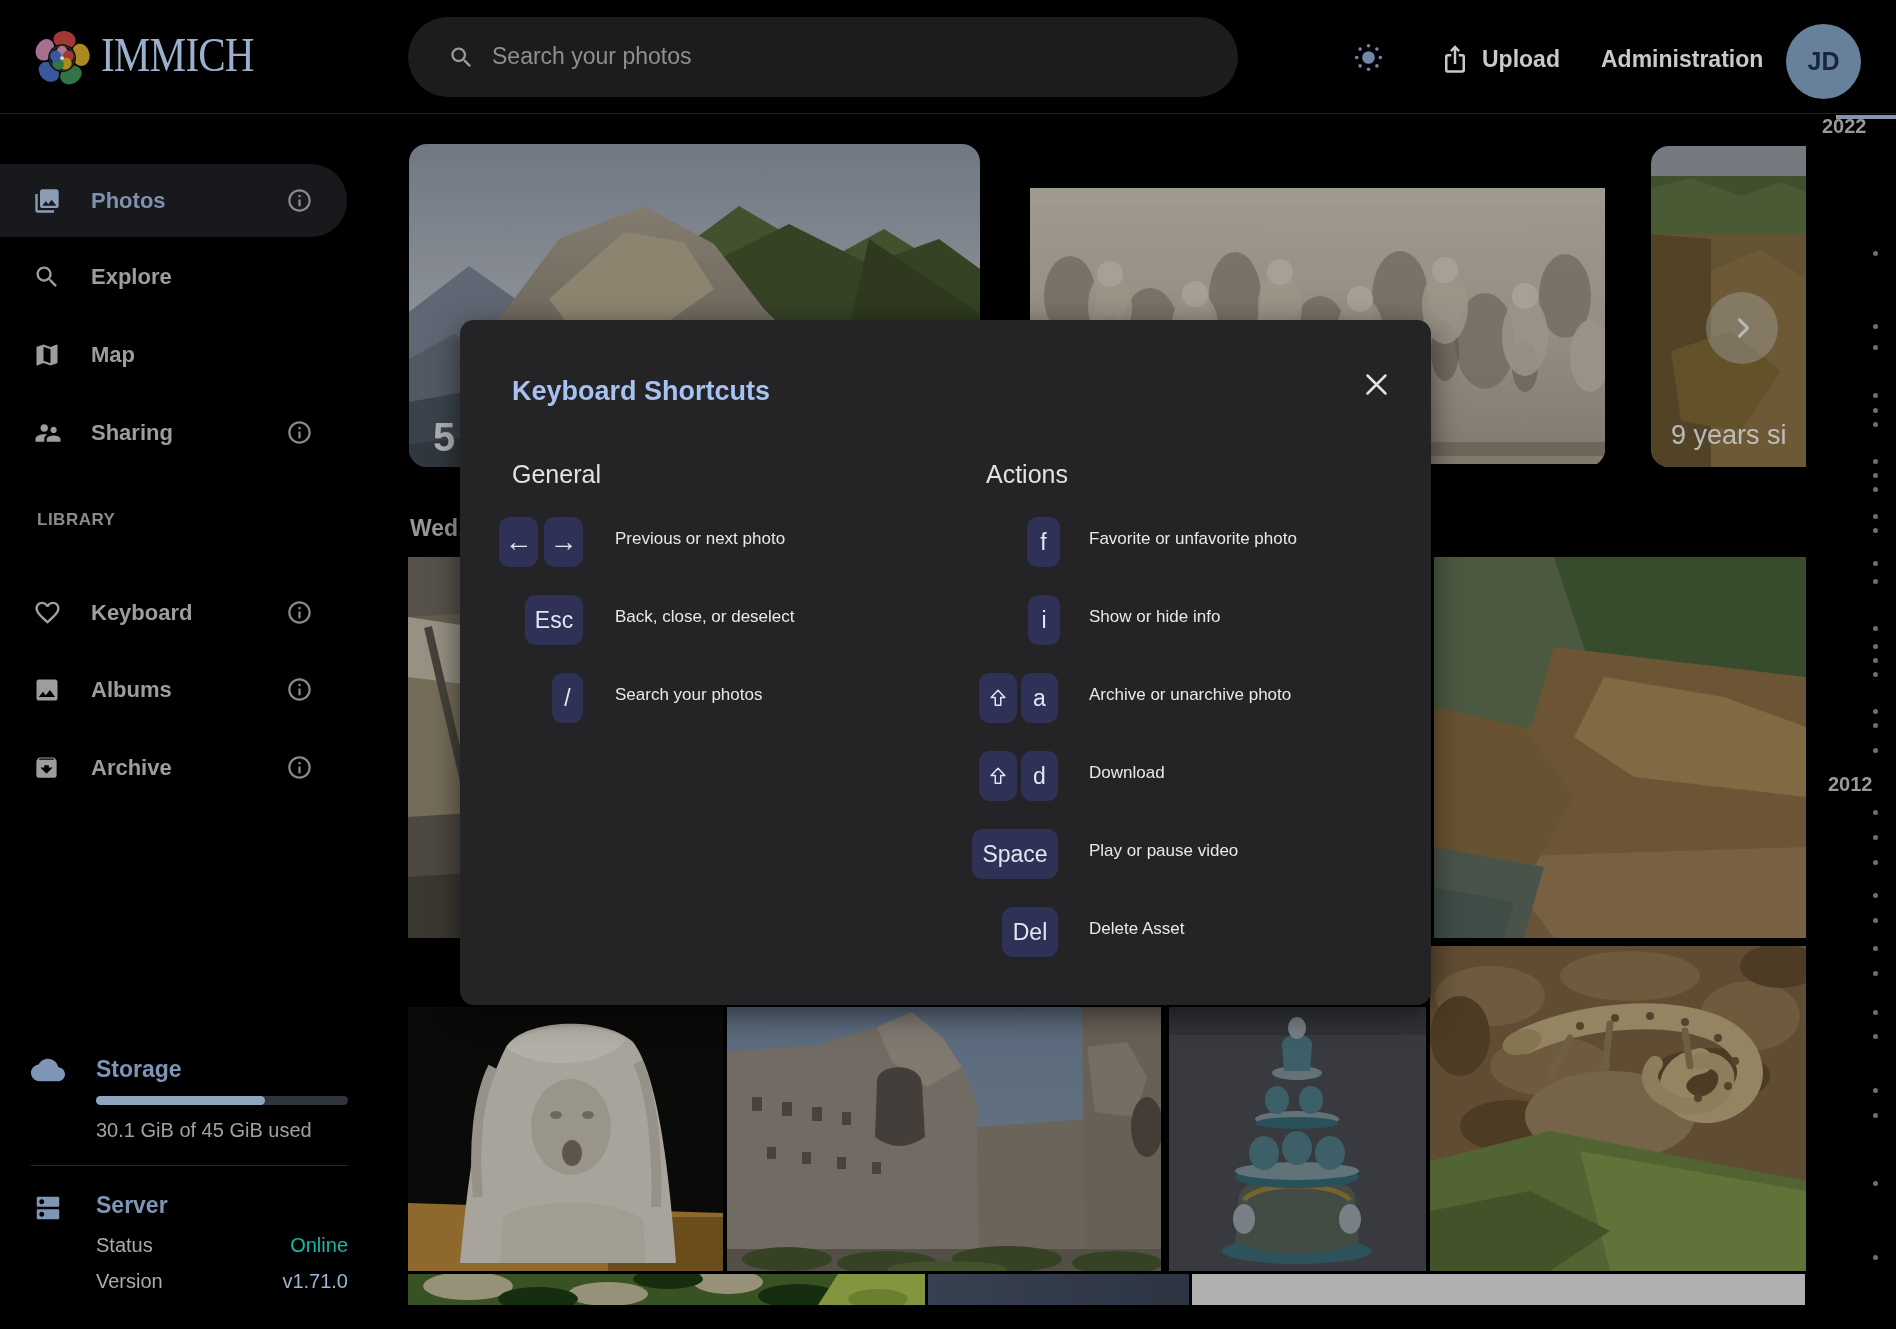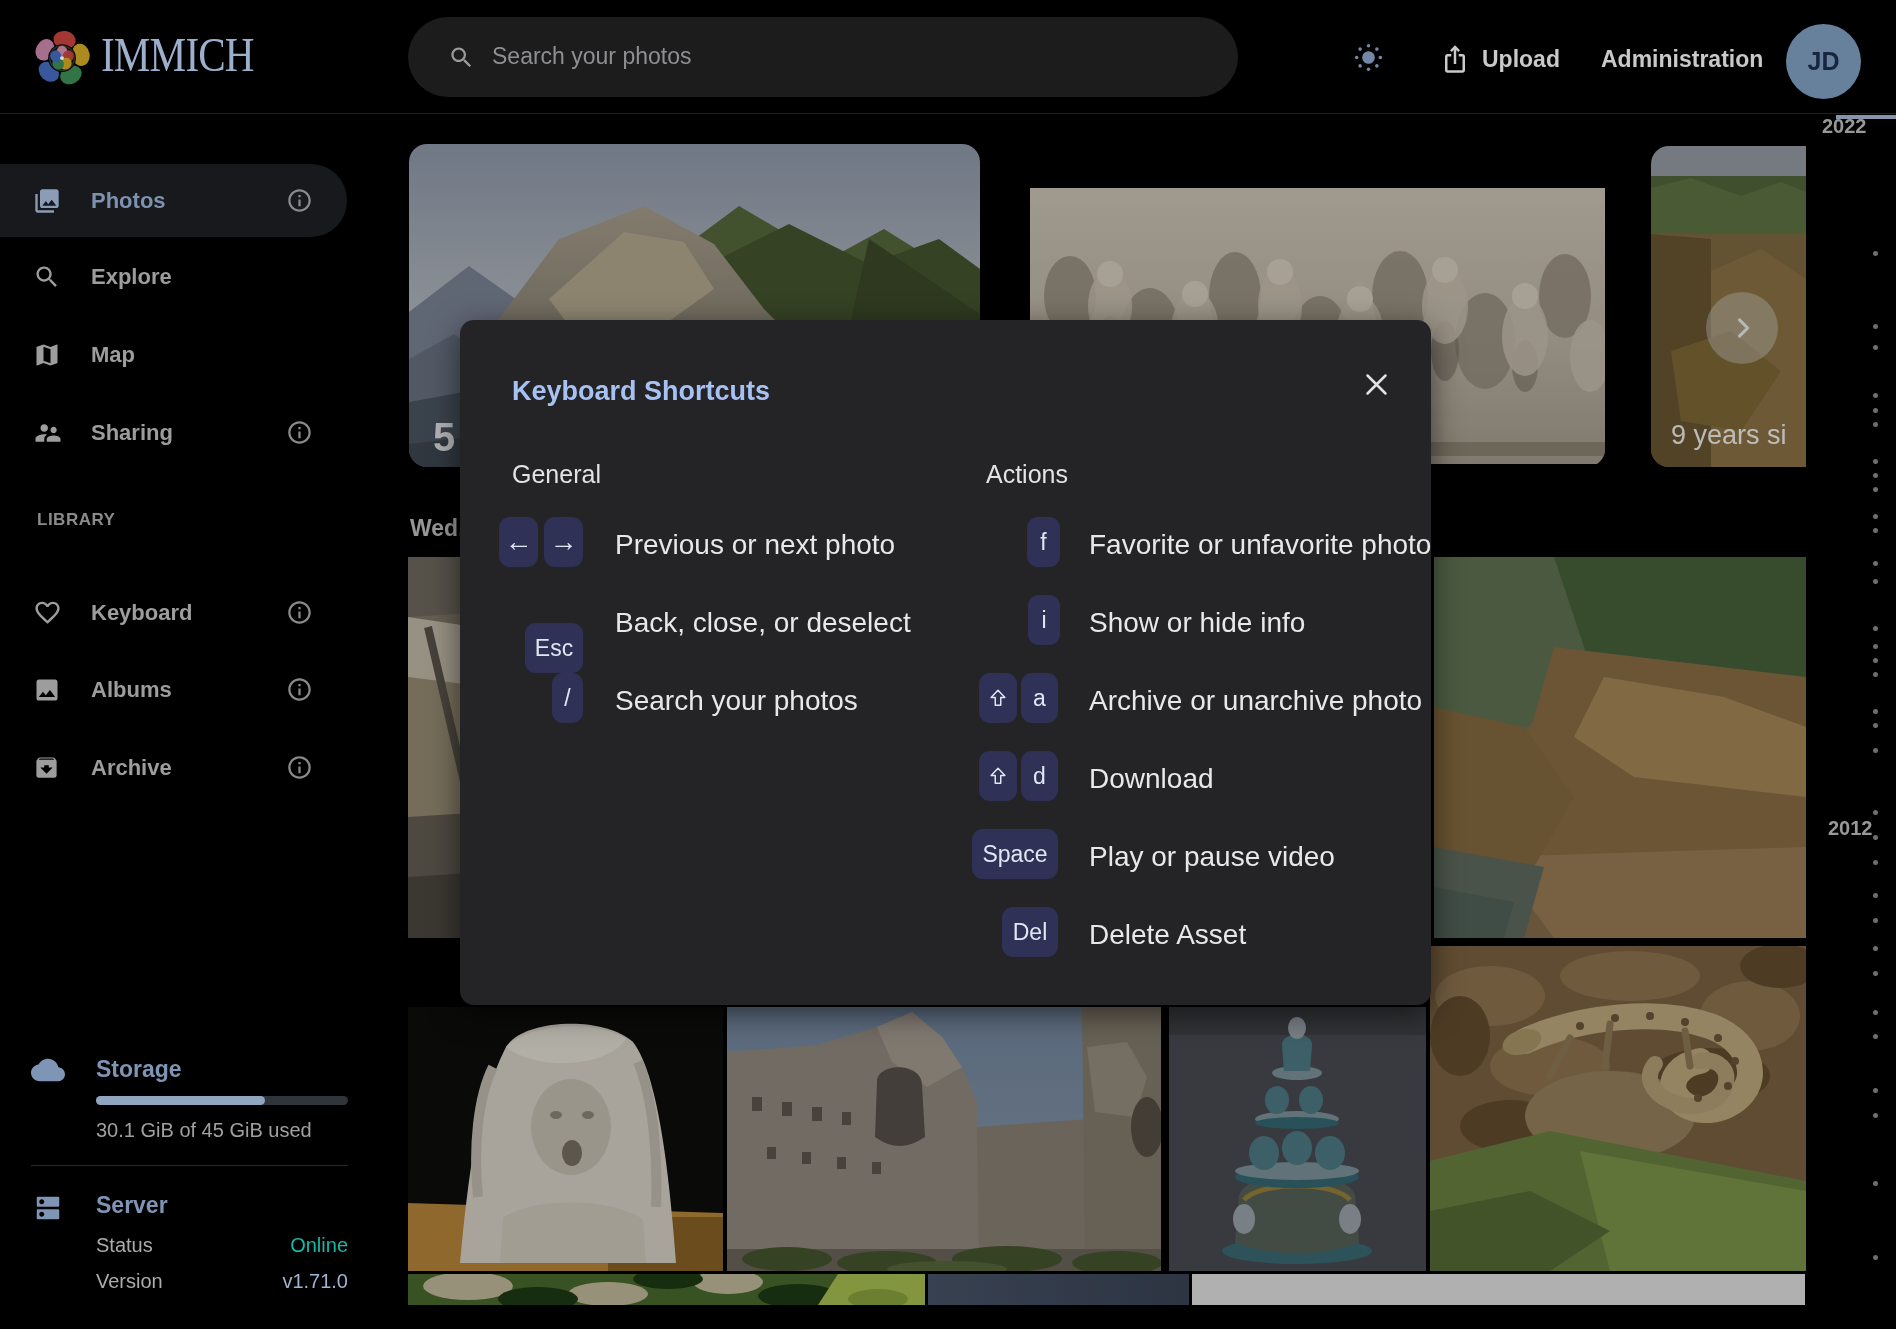--- a/index.html
+++ b/index.html
@@ -24,21 +24,21 @@
   .navitem { position:absolute; left:0; width:347px; height:73px; display:flex; align-items:center;text-align:right; }
   .navitem .txt { position:absolute; left:91px; font-size:22px; font-weight:bold; color:#9d9d9d; }
   .navitem .ic { position:absolute; left:33px; }
   .navitem .info { position:absolute; left:286px; }
 
   
   #overlay-modal { position:absolute; left:460px; top:320px; width:971px; height:685px;
     background:#242427; border-radius:14px; box-shadow:0 8px 30px rgba(0,0,0,.55); }
   .mtitle { position:absolute; left:52px; top:56px; font-size:27px; font-weight:bold; color:#a7c2f2; }
   .msec { position:absolute; font-size:25px; color:#e3e3e3; }
-  .mdesc { position:absolute; font-size:28px; color:#e8e8e8;text-align:center; }
+  .mdesc { position:absolute; font-size:17px; color:#e8e8e8;text-align:center; }
   .key { position:absolute; background:#2f3256; border-radius:11px; height:50px;
     color:#e2e6f2; font-size:23px; display:flex; align-items:center; justify-content:center; }
 
   
   .yr { position:absolute; font-size:20px; font-weight:bold; color:#989898; }
   .dot { position:absolute; width:5px; height:5px; border-radius:50%; background:#6e6e6e; left:1873px; }
 
   .photo { position:absolute; overflow:hidden; }
 </style>
 </head>
@@ -455,21 +455,21 @@
       <path d="M20 13H4c-.55 0-1 .45-1 1v6c0 .55.45 1 1 1h16c.55 0 1-.45 1-1v-6c0-.55-.45-1-1-1zM7 19c-1.1 0-2-.9-2-2s.9-2 2-2 2 .9 2 2-.9 2-2 2zM20 3H4c-.55 0-1 .45-1 1v6c0 .55.45 1 1 1h16c.55 0 1-.45 1-1V4c0-.55-.45-1-1-1zM7 9c-1.1 0-2-.9-2-2s.9-2 2-2 2 .9 2 2-.9 2-2 2z"></path>
     </svg>
   <div class="abs" style="left:96px; top:1192px; font-size:23px; font-weight:bold; color:#7f95b5;">Server</div>
   <div class="abs" style="left:96px; top:1234px; font-size:20px; color:#ababab;">Status</div>
   <div class="abs" style="left:96px; top:1234px; width:252px; font-size:20px; color:#14b8a6; text-align:right;">Online</div>
   <div class="abs" style="left:96px; top:1270px; font-size:20px; color:#ababab;">Version</div>
   <div class="abs" style="left:96px; top:1270px; width:252px; font-size:20px; color:#9fb4d2; text-align:right;">v1.71.0</div>
 
   <div class="abs" style="left:1836px; top:115px; width:60px; height:4px; background:#8495ac;"></div>
   <div class="yr" style="left:1822px; top:115px;">2022</div>
-  <div class="yr" style="left:1828px; top:773px;margin-top:44px;">2012</div>
+  <div class="yr" style="left:1828px; top:773px;">2012</div>
   <div class="dot" style="top:251px;"></div>
   <div class="dot" style="top:324px;"></div>
   <div class="dot" style="top:345px;"></div>
   <div class="dot" style="top:393px;"></div>
   <div class="dot" style="top:408px;"></div>
   <div class="dot" style="top:422px;"></div>
   <div class="dot" style="top:459px;"></div>
   <div class="dot" style="top:473px;"></div>
   <div class="dot" style="top:487px;"></div>
   <div class="dot" style="top:514px;"></div>
@@ -503,21 +503,21 @@
       <path d="M4 4 L20 20 M20 4 L4 20"></path>
       </svg>
     <div class="msec" style="left:52px; top:140px;">General</div>
     <div class="msec" style="left:526px; top:140px;">Actions</div>
   </div>
 
   <div class="key" style="left:499px; top:517px; width:39px; font-size:28px;">←</div>
   <div class="key" style="left:544px; top:517px; width:39px; font-size:28px;">→</div>
   <div class="mdesc" style="left:615px; top:529px;">Previous or next photo</div>
 
-  <div class="key" style="left:525px; top:595px; width:58px;margin-top:28px;">Esc</div>
+  <div class="key" style="left:525px; top:595px; width:58px;">Esc</div>
   <div class="mdesc" style="left:615px; top:607px;">Back, close, or deselect</div>
 
   <div class="key" style="left:552px; top:673px; width:31px;">/</div>
   <div class="mdesc" style="left:615px; top:685px;">Search your photos</div>
 
   <div class="key" style="left:1027px; top:517px; width:33px;">f</div>
   <div class="mdesc" style="left:1089px; top:529px;">Favorite or unfavorite photo</div>
 
   <div class="key" style="left:1028px; top:595px; width:32px;">i</div>
   <div class="mdesc" style="left:1089px; top:607px;">Show or hide info</div>

